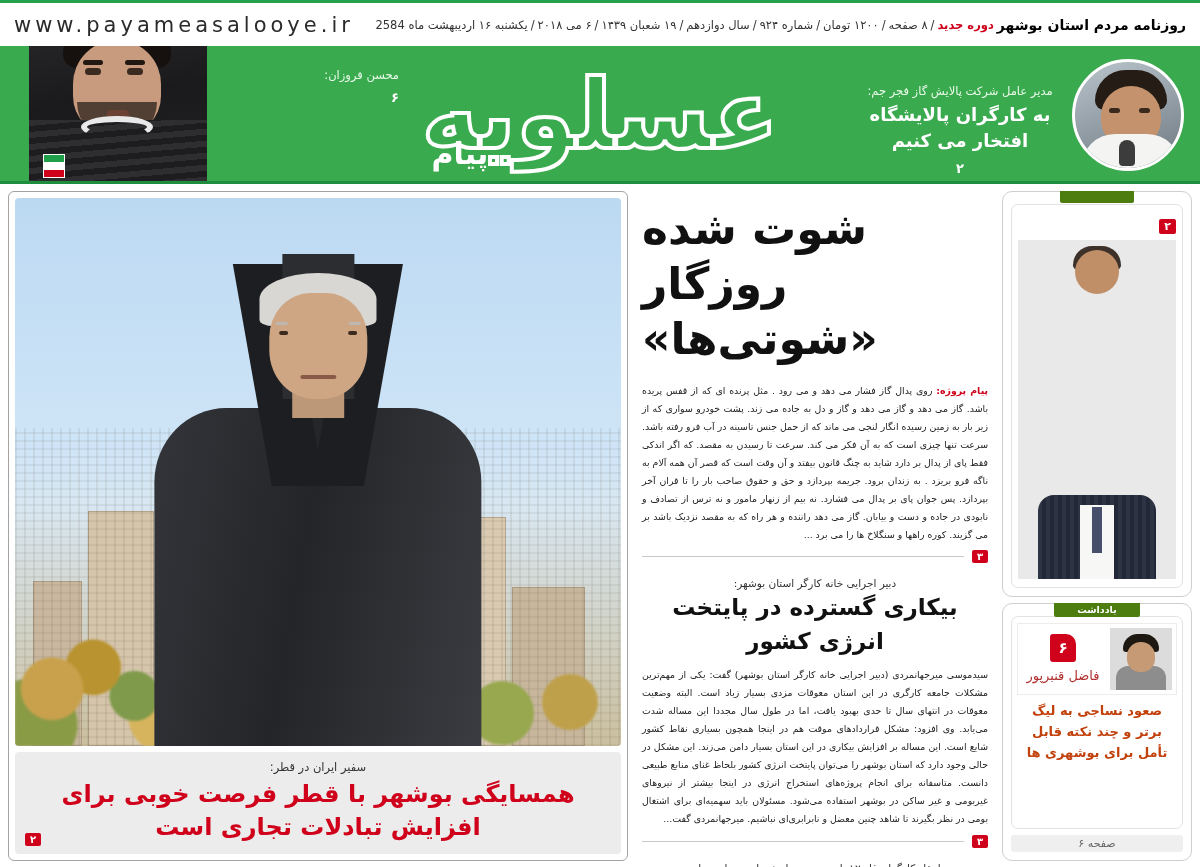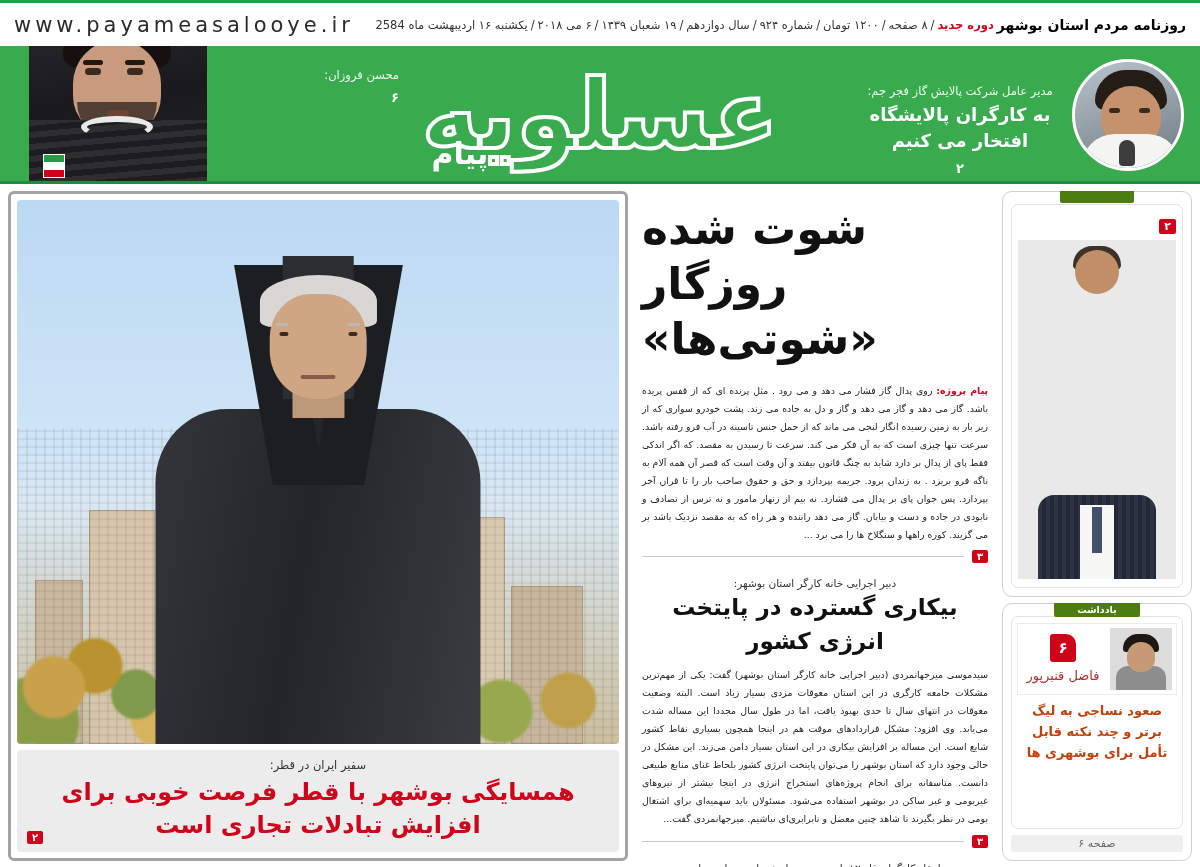--- a/index.html
+++ b/index.html
@@ -353,21 +353,21 @@
     font-size: 10.5px; color: #333; text-align: center;
     padding: 6px 6px 2px 6px;
   }
   .art-headline {
     font-size: 23px; font-weight: bold; text-align: center;
     line-height: 1.45; color: #111; padding: 0 4px 6px 4px;
   }
 
   
   .photo-frame {
-    border: 3px solid #a3a3a3;
+    border: 1px solid #a3a3a3;
     border-radius: 6px;
     padding: 6px;
     flex: 1;
     display: flex; flex-direction: column;
     background: #fff;
   }
   .main-photo {
     flex: 1;
     position: relative; overflow: hidden;
     background: linear-gradient(#bcd9f2 0%, #cfe5f7 46%, #d8e7f2 56%, #cbbf9e 100%);

